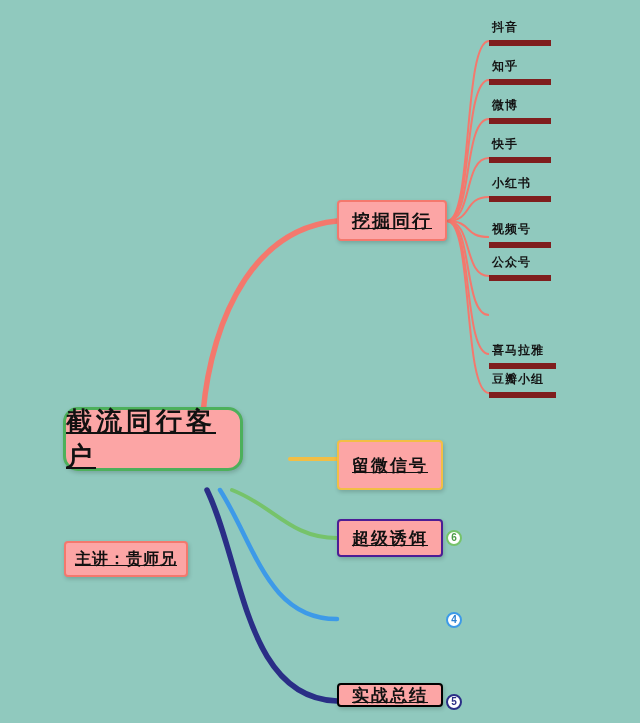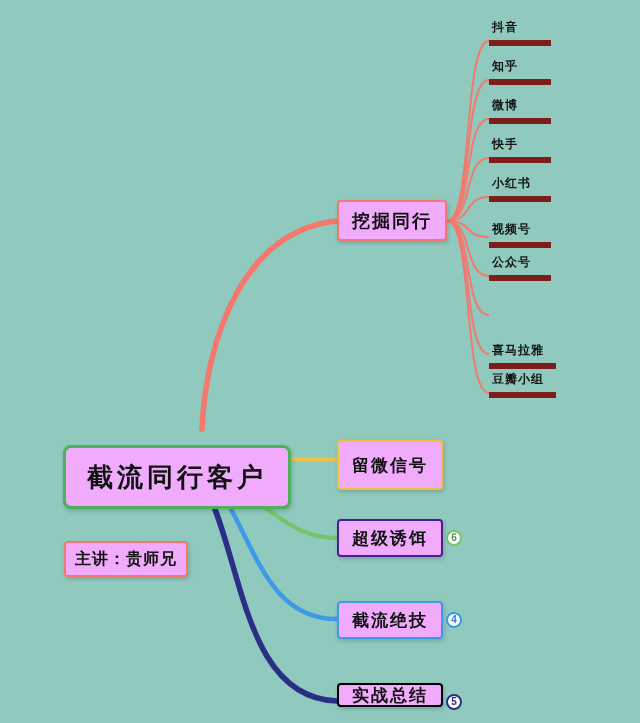--- a/index.html
+++ b/index.html
@@ -4,29 +4,29 @@
 <style>
   html,body{margin:0;padding:0;}
   body{font-family:"Liberation Sans","DejaVu Sans",sans-serif;}
   #canvas{
     position:relative;width:640px;height:723px;overflow:hidden;
     background:#90C9BE;
   }
   #connectors{position:absolute;left:0;top:0;width:640px;height:723px;}
 
   .node{
-    position:absolute;background:#f0abfc;border-radius:4px;
+    position:absolute;background:#fca5a5;border-radius:4px;
     display:flex;align-items:center;justify-content:center;
     box-shadow:1px 2px 4px rgba(0,0,0,.18);
-    color:#111;font-weight:700;box-sizing:border-box;
+    color:#111;font-weight:700;box-sizing:border-box;text-decoration:underline;
   }
   .root-node{
-    left:63px;top:445px;width:228px;height:64px;
+    left:63px;top:407px;width:180px;height:64px;
     border:3px solid #4DB05B;font-size:26px;letter-spacing:4px;
-    border-radius:8px;
+    border-radius:15px;
   }
   .presenter{
     left:64px;top:541px;width:124px;height:36px;
     border:2px solid #F4786D;font-size:16px;letter-spacing:1px;
   }
   .branch{width:110px;height:41px;font-size:18px;letter-spacing:2px;left:337px;}
   .b0{top:200px;border:2px solid #F4786D;}
   .b1{top:440px;width:106px;height:50px;border:2px solid #F2BE45;font-size:17px;}
   .b2{top:519px;width:106px;height:38px;border:2px solid #4c1d95;font-size:17px;}
   .b3{top:601px;width:106px;height:38px;border:2px solid #3D9AE8;font-size:17px;}
@@ -72,21 +72,20 @@
     <path d="M 447 221 C 473 221 463 393 489 393" stroke="#F4786D" stroke-width="2" fill="none"></path>
   </svg>
 
   <div class="node root-node">截流同行客户</div>
 
   <div class="node presenter">主讲：贵师兄</div>
 
   <div class="node branch b0">挖掘同行</div>
   <div class="node branch b1">留微信号</div>
   <div class="node branch b2">超级诱饵</div>
-  <div class="node branch b3">截流绝技</div>
   <div class="node branch b4">实战总结</div>
 
   <div class="badge g">6</div>
   <div class="badge bl">4</div>
   <div class="badge nv">5</div>
 
   <div class="leaf" style="top:17px">抖音</div>
   <div class="leaf" style="top:56px">知乎</div>
   <div class="leaf" style="top:95px">微博</div>
   <div class="leaf" style="top:134px">快手</div>

